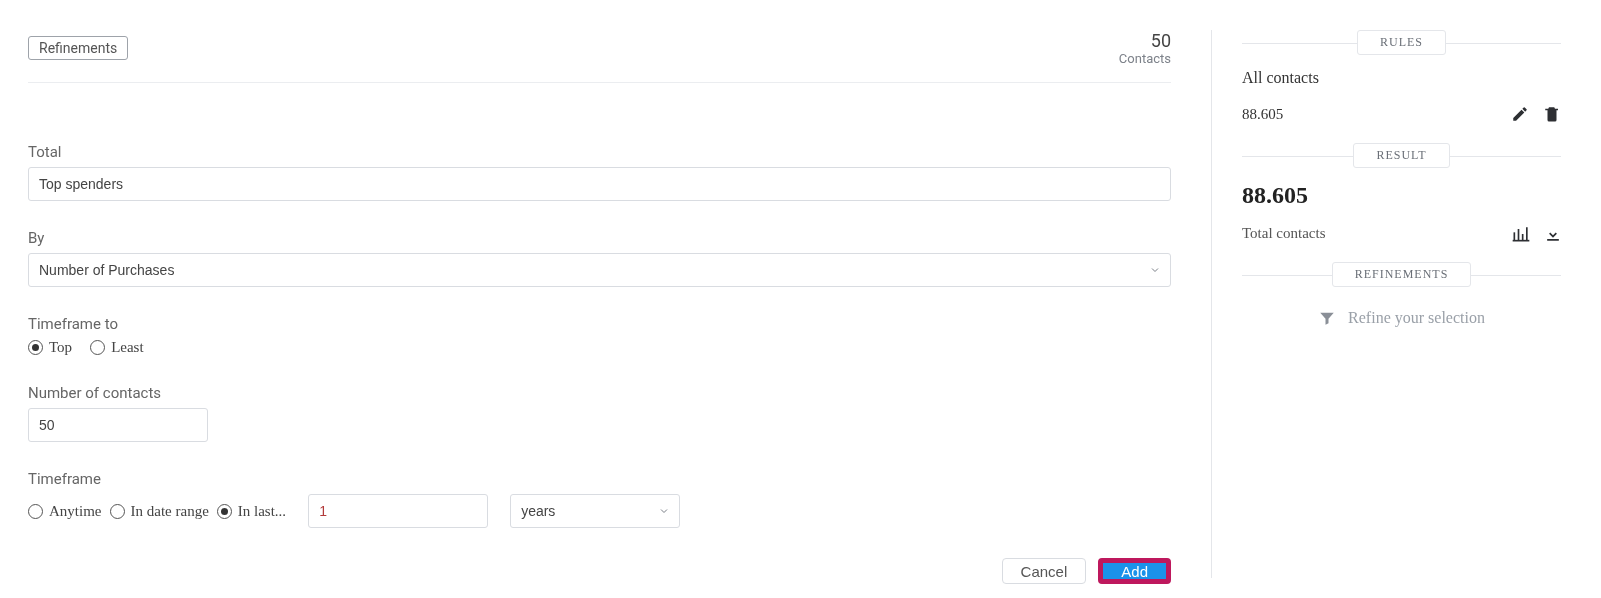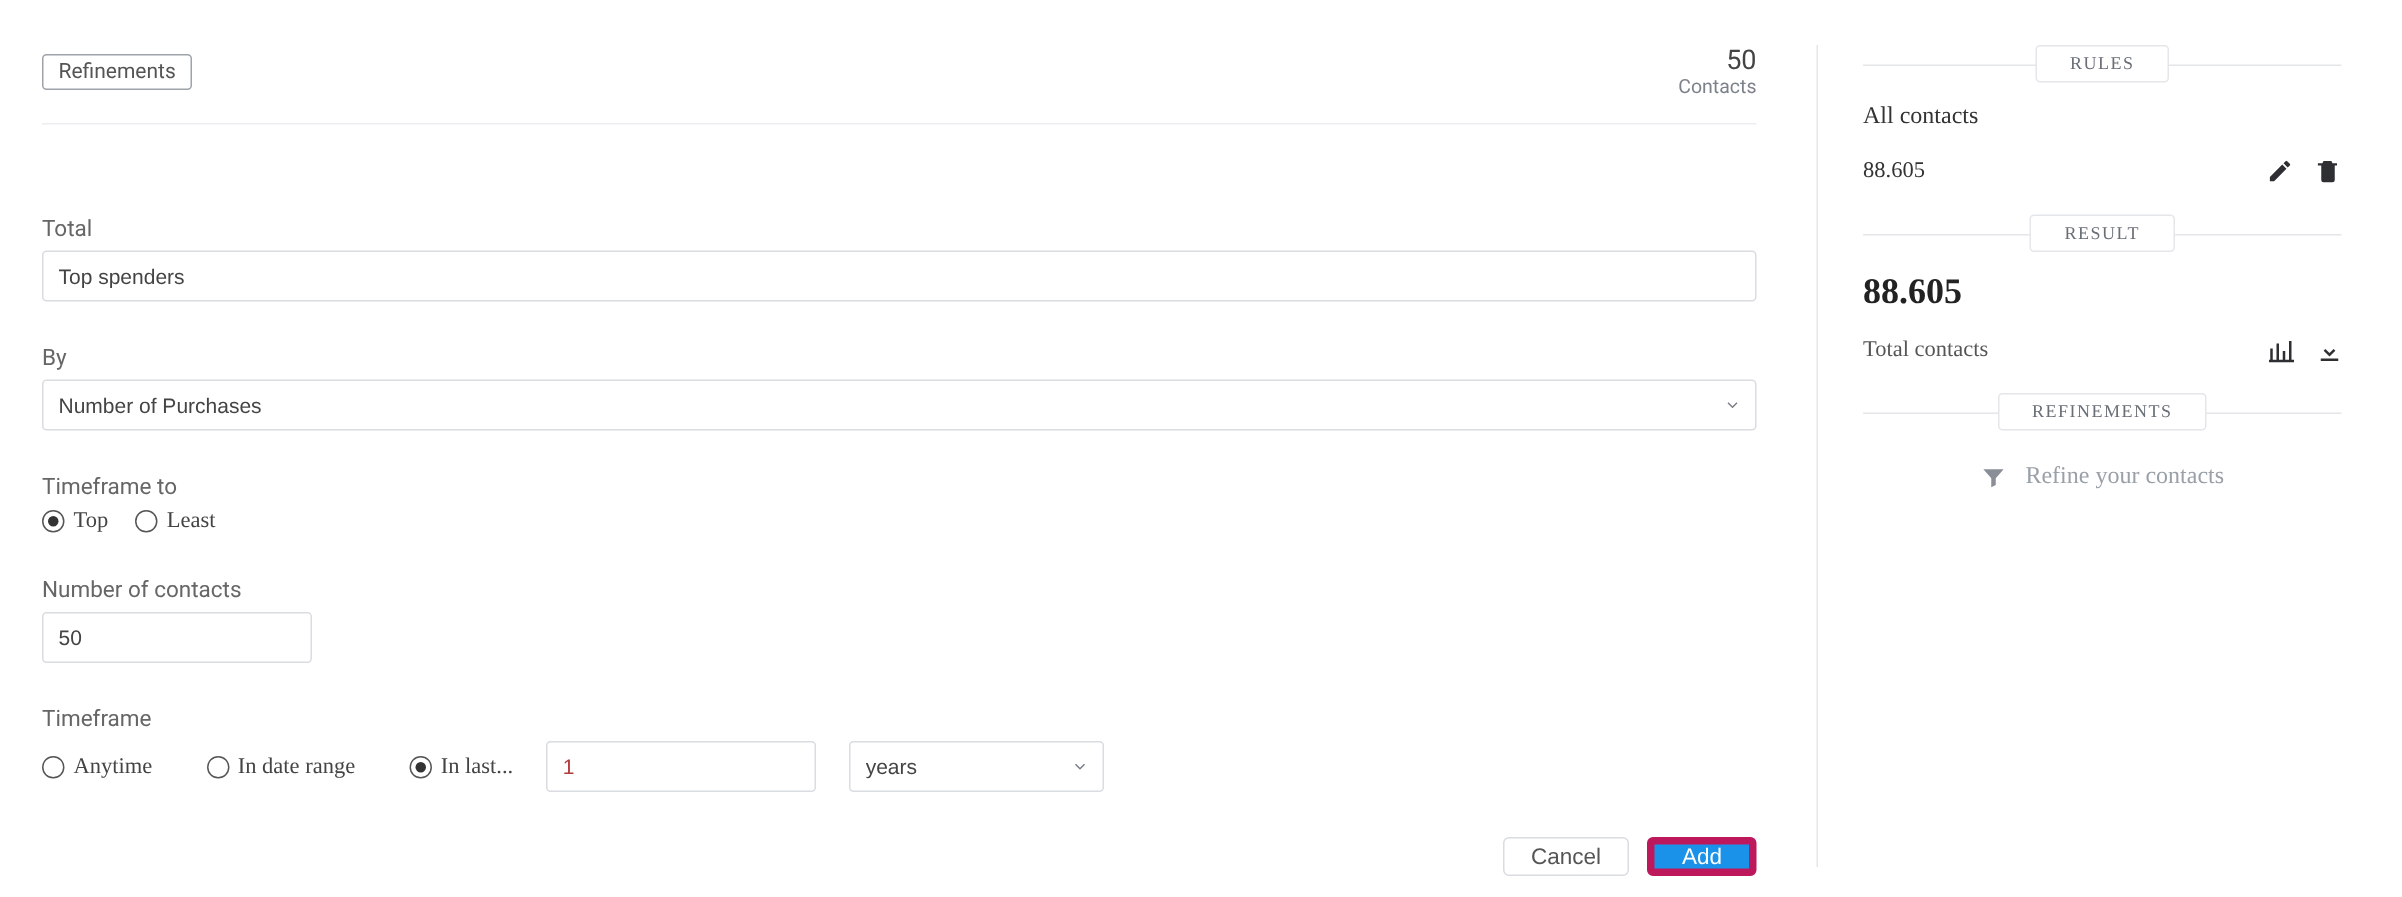--- a/index.html
+++ b/index.html
@@ -75,21 +75,21 @@
     display:flex; align-items:center; justify-content:center;
   }
   .radio-outer.selected::after{
     content:""; width:7px; height:7px; background:#333; border-radius:50%;
   }
   .num-input {
     width:180px; height:34px; border:1px solid #d9dce1; border-radius:3px;
     padding:0 10px; font-size:14px; color:#444;
   }
   .tf-row { display:flex; align-items:center; gap:22px; }
-  .tf-row .radio-row { gap:36px;text-align:center;}
+  .tf-row .radio-row { gap:8px;text-align:center;}
   .tf-num {
     width:180px; height:34px; border:1px solid #d9dce1; border-radius:3px;
     padding:0 10px; font-size:14px;
     color:#b23a3a; 
   }
   .tf-unit { width:170px; }
   .btn-row { display:flex; justify-content:flex-end; gap:12px; margin-top:30px;}
   .btn { height:26px; border-radius:4px; padding:0 18px; font-size:15px; cursor:pointer;}
   .btn-cancel { background:#fff; border:1px solid #d9dce1; color:#555;}
   .btn-add { background:#1b92ea; border:5px solid #be185d; color:#fff;text-align:right;}
@@ -267,16 +267,16 @@
     <div class="side-sec">
       <div class="line"></div>
       <span class="pill">REFINEMENTS</span>
     </div>
     <div class="refine-hint">
       <span class="filter-ico">
         <svg viewBox="0 0 24 24" width="18" height="18" fill="#8a8f97">
             <path d="M3 5h18l-7 8v6l-4 2v-8L3 5z"></path>
           </svg>
       </span>
-      <span>Refine your contacts</span>
+      <span>Refine your selection</span>
     </div>
   </div>
 </div>
 
 </body></html>

